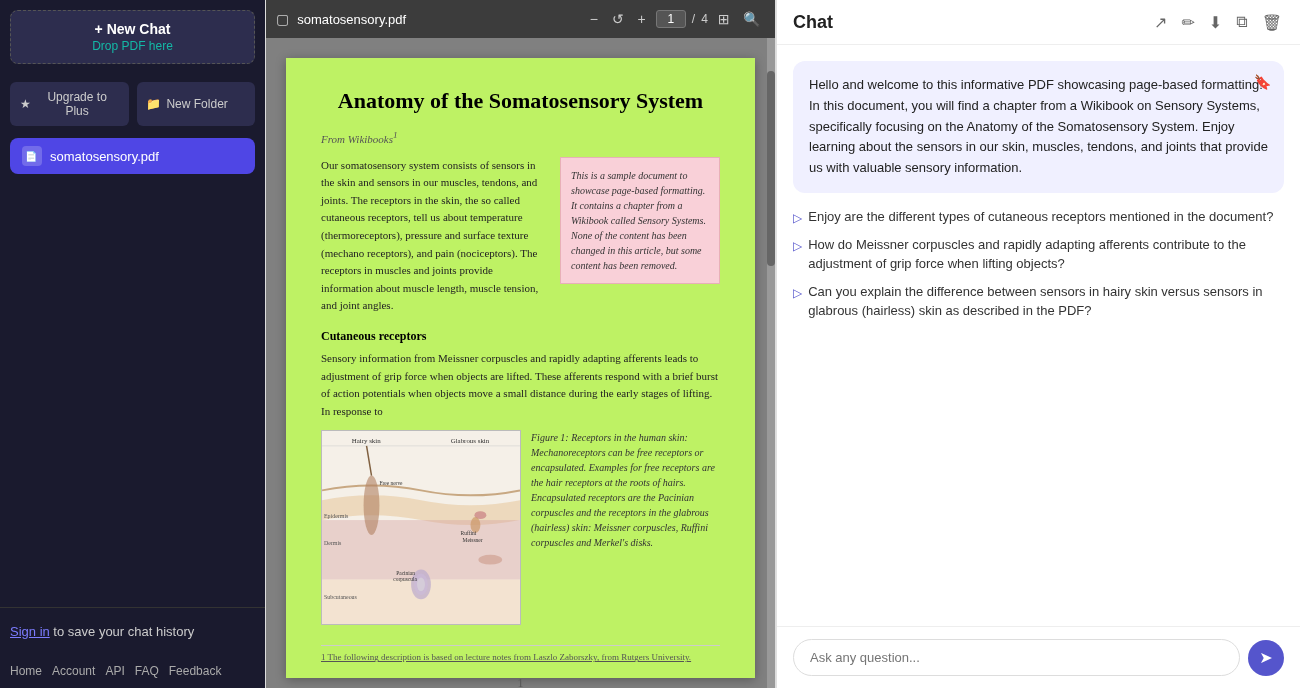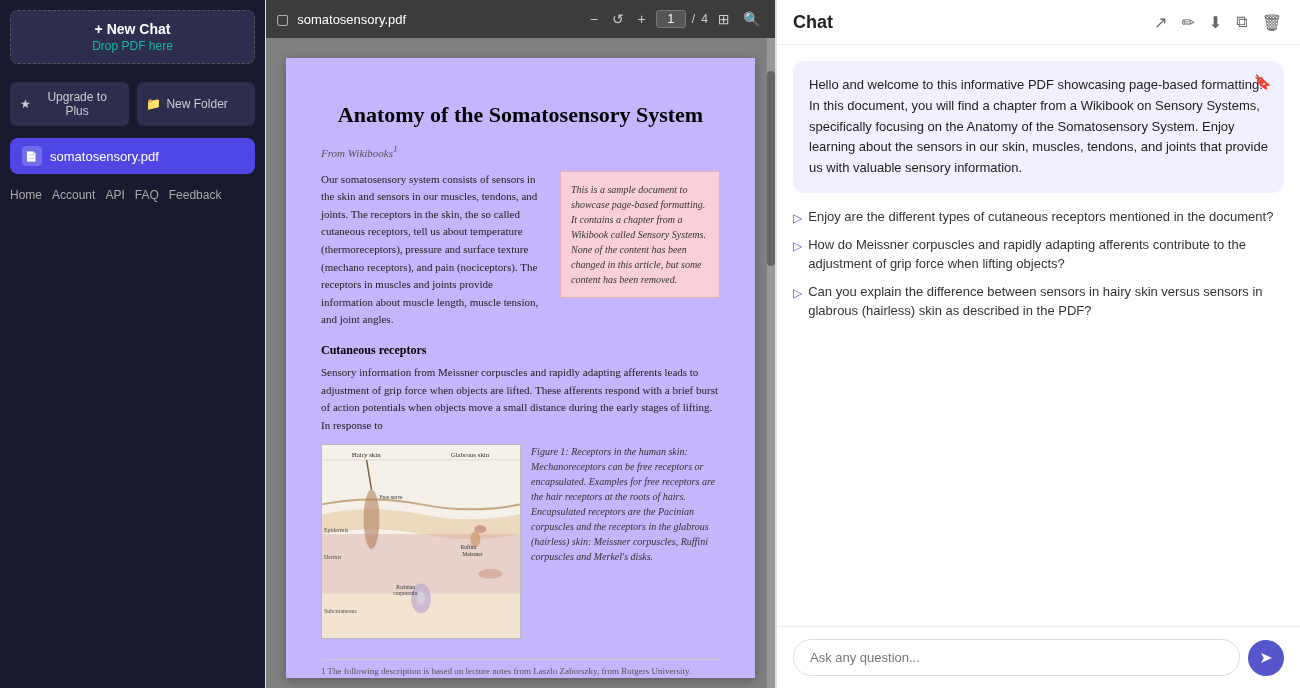--- a/index.html
+++ b/index.html
@@ -26,32 +26,32 @@
     .pdf-toolbar { background: #3c3c3c; color: white; display: flex; align-items: center; padding: 4px 10px; gap: 8px; height: 38px; flex-shrink: 0; }
     .pdf-file-icon { font-size: 14px; color: #ccc; }
     .pdf-filename { font-size: 13px; color: white; font-weight: 500; }
     .toolbar-spacer { flex: 1; }
     .pdf-controls { display: flex; align-items: center; gap: 6px; }
     .pdf-control-btn { background: none; border: none; color: #ccc; cursor: pointer; font-size: 14px; padding: 2px 4px; }
     .page-input { background: #555; border: 1px solid #777; color: white; width: 30px; text-align: center; font-size: 12px; border-radius: 3px; padding: 1px 3px; }
     .page-sep { color: #ccc; font-size: 12px; }
     .page-total { color: #ccc; font-size: 12px; }
     .pdf-content-area { flex: 1; overflow: auto; display: flex; justify-content: center; padding: 20px; position: relative; }
-    .pdf-page { background: #c4b5fd; width: 480px; min-height: 620px; padding: 44px 35px; box-shadow: 0 2px 10px rgba(0,0,0,0.3); position: relative; }
+    .pdf-page { background: #bef264; width: 480px; min-height: 620px; padding: 30px 35px; box-shadow: 0 2px 10px rgba(0,0,0,0.3); position: relative; }
     .pdf-page-title { font-size: 22px; font-weight: bold; text-align: center; margin-bottom: 16px; font-family: serif; }
     .pdf-from { font-size: 11px; font-style: italic; color: #555; margin-bottom: 12px; font-family: serif; }
     .pdf-body-text { font-size: 11px; line-height: 1.6; color: #222; font-family: serif; }
     .pdf-two-col { display: flex; gap: 20px; margin-bottom: 10px; }
     .pdf-col-main { flex: 1; }
     .pdf-col-side { width: 160px; }
     .pink-box { background: #f9d0d8; border: 1px solid #e8b0b8; padding: 10px; font-size: 10px; line-height: 1.5; font-style: italic; color: #333; font-family: serif; }
     .section-heading { font-size: 12px; font-weight: bold; margin: 14px 0 6px; font-family: serif; }
     .pdf-figure-area { display: flex; gap: 10px; margin: 10px 0; }
     .figure-caption { flex: 1; font-size: 10px; line-height: 1.5; color: #333; font-style: italic; font-family: serif; }
-    .footnote { font-size: 9px; color: #555; margin-top: 20px; font-family: serif; border-top: 1px solid #ccc; padding-top: 6px; }
+    .footnote { font-size: 9px; color: #555; margin-top: 20px; font-family: serif; border-top: 1px solid #ccc; padding-top: 6px; text-decoration: underline; }
     .page-number { text-align: center; font-size: 12px; color: #555; margin-top: 14px; font-family: serif; }
     .scrollbar-track { position: absolute; right: 0; top: 0; width: 8px; height: 100%; background: #999; }
     .scrollbar-thumb { position: absolute; right: 0; top: 5%; width: 8px; height: 30%; background: #666; border-radius: 4px; }
 
     
     .chat-panel { width: 524px; background: white; display: flex; flex-direction: column; border-left: 1px solid #e0e0e0; }
     .chat-header { padding: 10px 16px; border-bottom: 1px solid #eee; display: flex; align-items: center; justify-content: space-between; height: 45px; }
     .chat-title { font-size: 18px; font-weight: 600; color: #222; }
     .chat-header-actions { display: flex; gap: 10px; align-items: center; }
     .chat-action-btn { background: none; border: none; cursor: pointer; color: #666; font-size: 16px; padding: 2px; }
@@ -87,20 +87,25 @@
     </button>
   </div>
 
   <div class="pdf-item">
     <div class="pdf-icon">
       <span>📄</span>
     </div>
     <span class="pdf-name">somatosensory.pdf</span>
   </div>
 
+  <div class="sidebar-footer">
+    <span class="sign-in-text">
+      <span class="sign-in-link">Sign in</span><span> to save your chat history</span>
+    </span>
+  </div>
 
   <div class="sidebar-links">
     <a class="sidebar-link">Home</a>
     <a class="sidebar-link">Account</a>
     <a class="sidebar-link">API</a>
     <a class="sidebar-link">FAQ</a>
     <a class="sidebar-link">Feedback</a>
   </div>
 </div>
 

